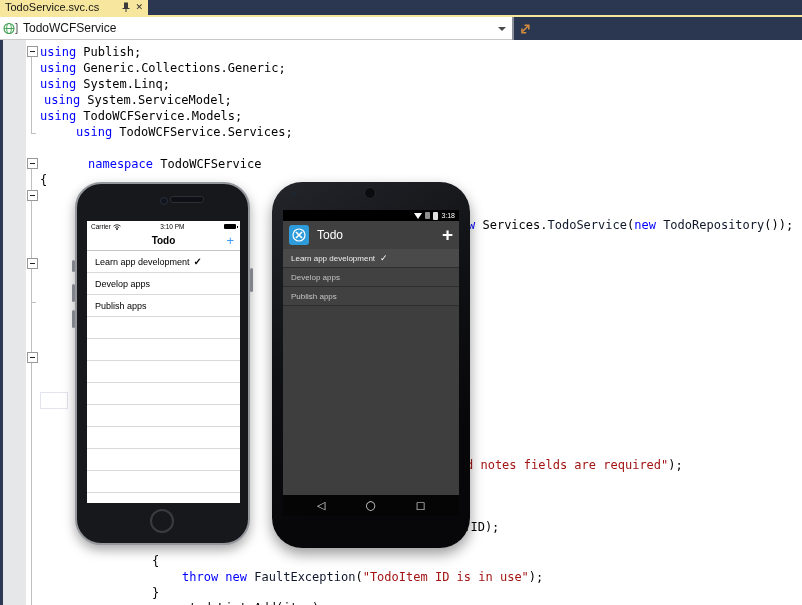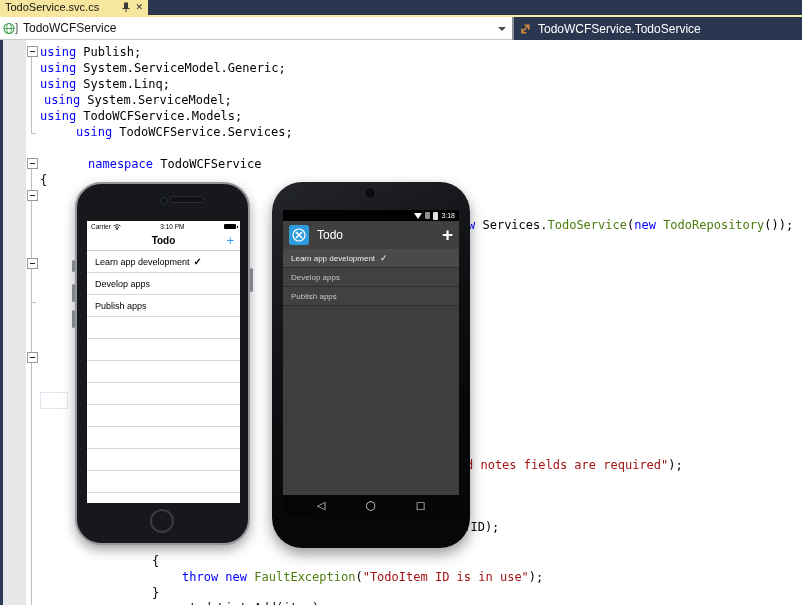--- a/index.html
+++ b/index.html
@@ -25,21 +25,21 @@
   .combo-right{flex:1;background:#2b3750;display:flex;align-items:center;gap:6px;
                padding-left:5px;color:#fff;font-size:12px;}
 
   
   .editor{position:absolute;left:0;top:40px;width:802px;height:565px;background:#fff;}
   .window-edge{position:absolute;left:0;top:17px;width:3px;height:588px;background:#2e3a55;z-index:25;}
   .gutter{position:absolute;left:3px;top:40px;width:23px;height:565px;background:#e6e7e9;z-index:1;}
 
   .code{position:absolute;font-family:"DejaVu Sans Mono","Liberation Mono",monospace;
         font-size:12px;line-height:14px;white-space:pre;z-index:3;}
-  .kw{color:#0000ff;}.ty{color:#4d7c0f;}.str{color:#a31515;}.pl{color:#000000;}
+  .kw{color:#0000ff;}.ty{color:#0f172a;}.str{color:#a31515;}.pl{color:#000000;}
 
   .fold{position:absolute;width:9px;height:9px;border:1px solid #989898;background:#fff;z-index:4;box-sizing:content-box;}
   .fold::after{content:"";display:block;width:5px;height:1px;background:#222;margin:4px auto 0;}
   .guide{position:absolute;width:1px;background:#bfbfbf;z-index:2;}
   .tick{position:absolute;height:1px;background:#bfbfbf;z-index:2;}
   .ghost{position:absolute;border:1px solid #e2e4f0;z-index:2;}
 
   
   .iphone{position:absolute;left:75px;top:182px;width:175px;height:363px;background:#17181c;
           border:2px solid #94979c;border-radius:26px;box-sizing:border-box;
@@ -131,42 +131,41 @@
     <div class="combo-right">
       <span style="display:flex;">
         <svg width="13" height="12" viewBox="0 0 13 12">
           <g stroke="#cf8a3d" stroke-width="1.6" fill="none">
             <path d="M3.5 8.5 L9 3"></path>
             <polyline points="5.5,2.2 9.8,2.2 9.8,6.5"></polyline>
             <polyline points="3,5.5 3,9.8 7.3,9.8"></polyline>
           </g>
         </svg>
       </span>
-      <span>TodoWCFService.TodoService</span>
     </div>
   </div>
 
   <div class="editor"></div>
   <div class="window-edge"></div>
   <div class="gutter"></div>
 
   <div class="guide" style="left:31px;top:56px;height:77px;"></div>
   <div class="tick" style="left:31px;top:133px;width:5px;"></div>
   <div class="guide" style="left:31px;top:168px;height:437px;"></div>
   <div class="tick" style="left:32px;top:302px;width:4px;"></div>
   <div class="fold" style="left:27px;top:46px;"></div>
   <div class="fold" style="left:27px;top:158px;"></div>
   <div class="fold" style="left:27px;top:190px;"></div>
   <div class="fold" style="left:27px;top:258px;"></div>
   <div class="fold" style="left:27px;top:352px;"></div>
   <div class="ghost" style="left:40px;top:392px;width:26px;height:15px;"></div>
 
   <div>
       <div class="code" style="left: 40px; top: 45px;"><span class="kw">using</span><span class="pl"> Publish;</span></div>
-      <div class="code" style="left: 40px; top: 61px;"><span class="kw">using</span><span class="pl"> System.ServiceModel.Generic;</span></div>
+      <div class="code" style="left: 40px; top: 61px;"><span class="kw">using</span><span class="pl"> Generic.Collections.Generic;</span></div>
       <div class="code" style="left: 40px; top: 77px;"><span class="kw">using</span><span class="pl"> System.Linq;</span></div>
       <div class="code" style="left: 44px; top: 93px; text-align: right;"><span class="kw">using</span><span class="pl"> System.ServiceModel;</span></div>
       <div class="code" style="left: 40px; top: 109px;"><span class="kw">using</span><span class="pl"> TodoWCFService.Models;</span></div>
       <div class="code" style="left: 40px; top: 125px; margin-left: 36px;"><span class="kw">using</span><span class="pl"> TodoWCFService.Services;</span></div>
       <div class="code" style="left: 40px; top: 157px; margin-left: 48px;"><span class="kw">namespace</span><span class="pl"> TodoWCFService</span></div>
       <div class="code" style="left: 40px; top: 173px;"><span class="pl">{</span></div>
       <div class="code" style="left: 468px; top: 218px;"><span class="kw">w</span><span class="pl"> Services.</span><span class="ty">TodoService</span><span class="pl">(</span><span class="kw">new</span><span class="pl"> </span><span class="ty">TodoRepository</span><span class="pl">());</span></div>
       <div class="code" style="left: 466px; top: 458px;"><span class="str">d notes fields are required"</span><span class="pl">);</span></div>
       <div class="code" style="left: 456px; top: 520px;"><span class="pl">m.ID);</span></div>
       <div class="code" style="left: 152px; top: 554px;"><span class="pl">{</span></div>

